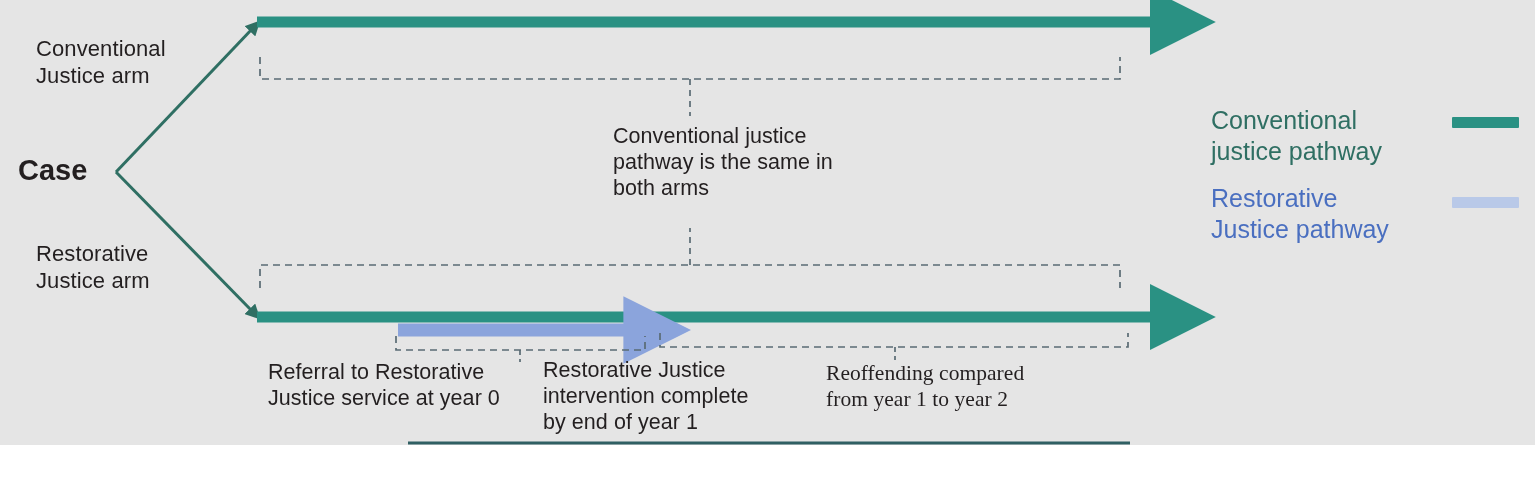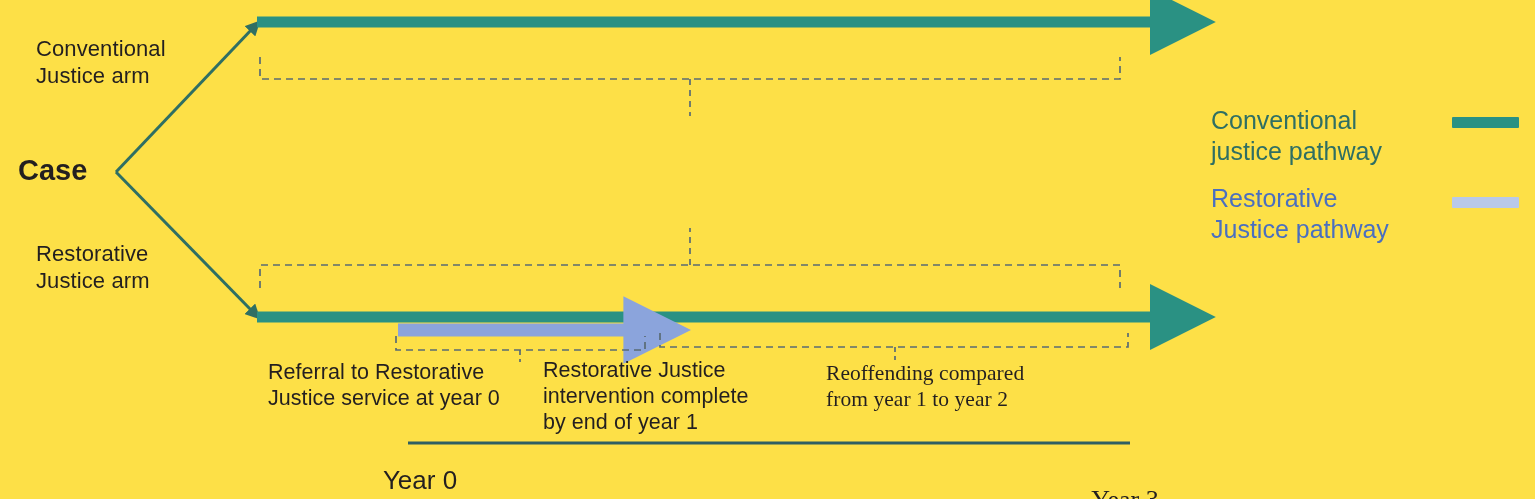--- a/index.html
+++ b/index.html
@@ -8,22 +8,22 @@
     padding: 0;
     background: #ffffff;
   }
   body {
     font-family: "Liberation Sans", sans-serif;
     color: #222222;
   }
   #diagram-root {
     position: relative;
     width: 1535px;
-    height: 499px;
-    background: #fde047;
+    height: 445px;
+    background: #e5e5e5;
     overflow: hidden;
   }
   #diagram-svg {
     position: absolute;
     left: 0;
     top: 0;
     width: 1535px;
     height: 499px;
   }
   .lbl {
@@ -116,20 +116,23 @@
   </svg>
 
   <div class="lbl arm-label" style="left:36px; top:36px; width:200px;">Conventional
 Justice arm</div>
 
   <div class="lbl case-label" style="left:18px; top:153px;">Case</div>
 
   <div class="lbl arm-label" style="left:36px; top:241px; width:200px;">Restorative
 Justice arm</div>
 
+  <div class="lbl note" style="left:613px; top:123px; width:270px;">Conventional justice
+pathway is the same in
+both arms</div>
 
   <div class="lbl note" style="left:268px; top:359px; width:265px;">Referral to Restorative
 Justice service at year 0</div>
 
   <div class="lbl note" style="left:543px; top:357px; width:250px;">Restorative Justice
 intervention complete
 by end of year 1</div>
 
   <div class="lbl note" style="left:826px; top:360px; width:250px;font-family:Liberation Serif, serif;">Reoffending compared
 from year 1 to year 2</div>

